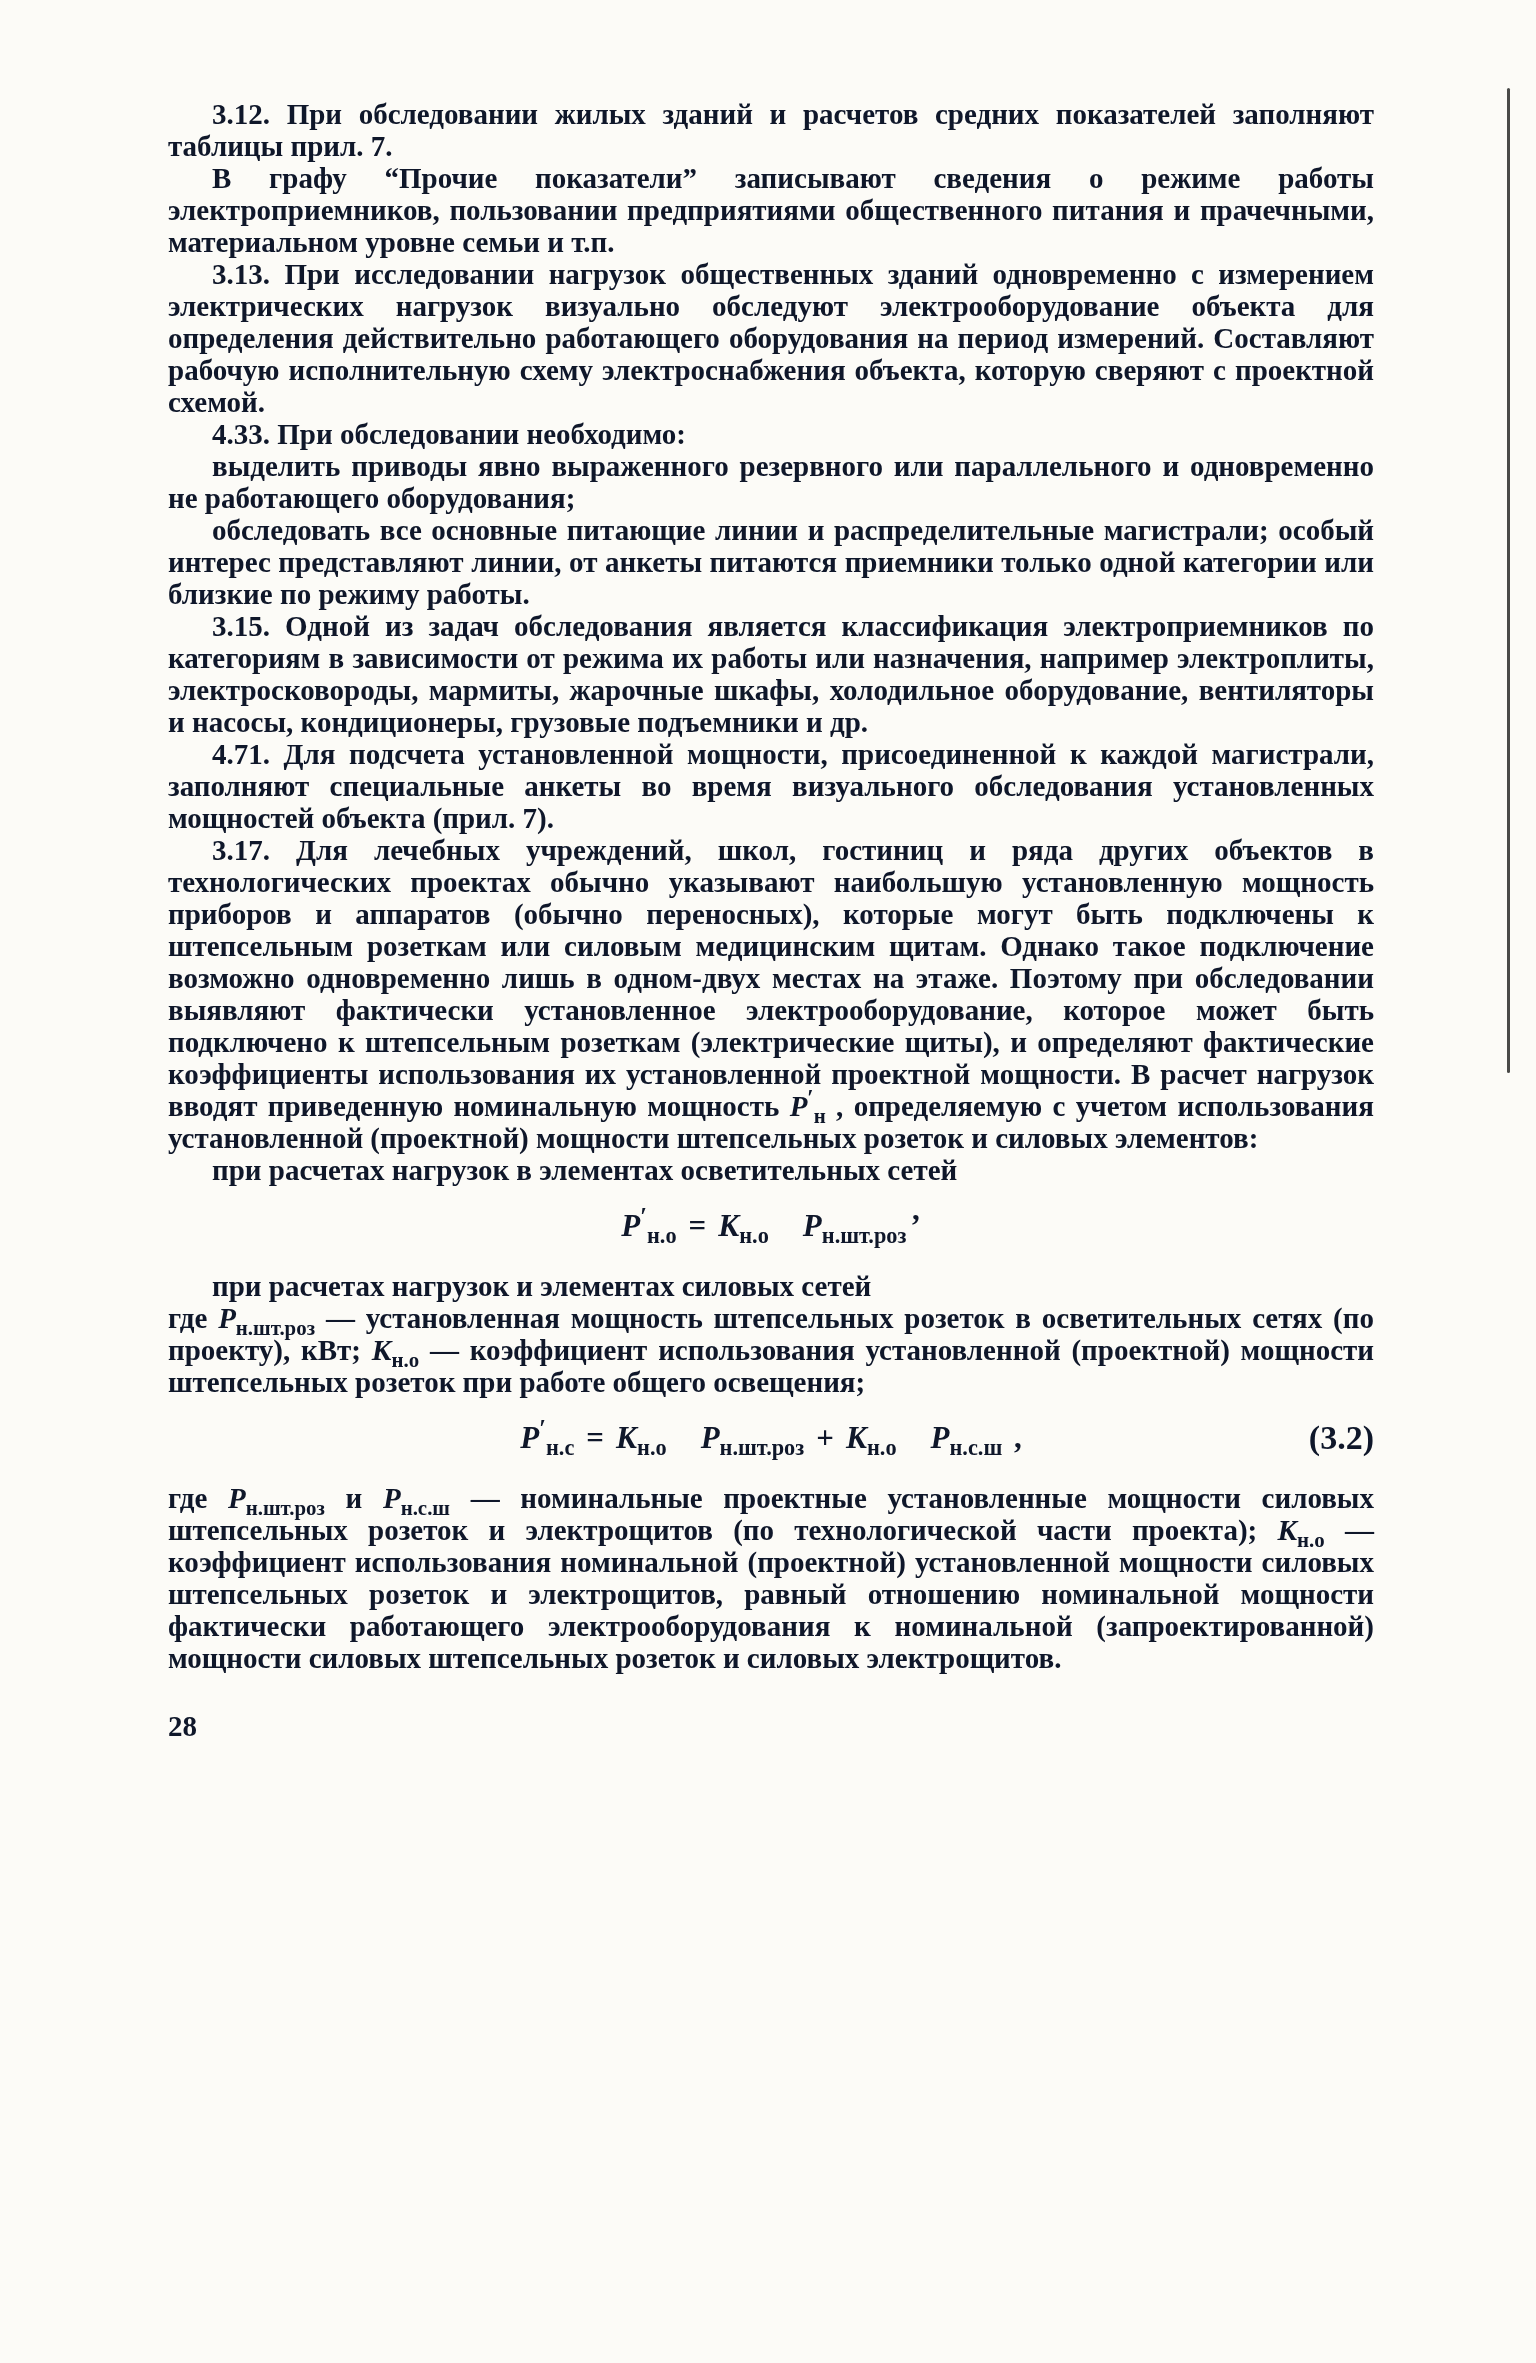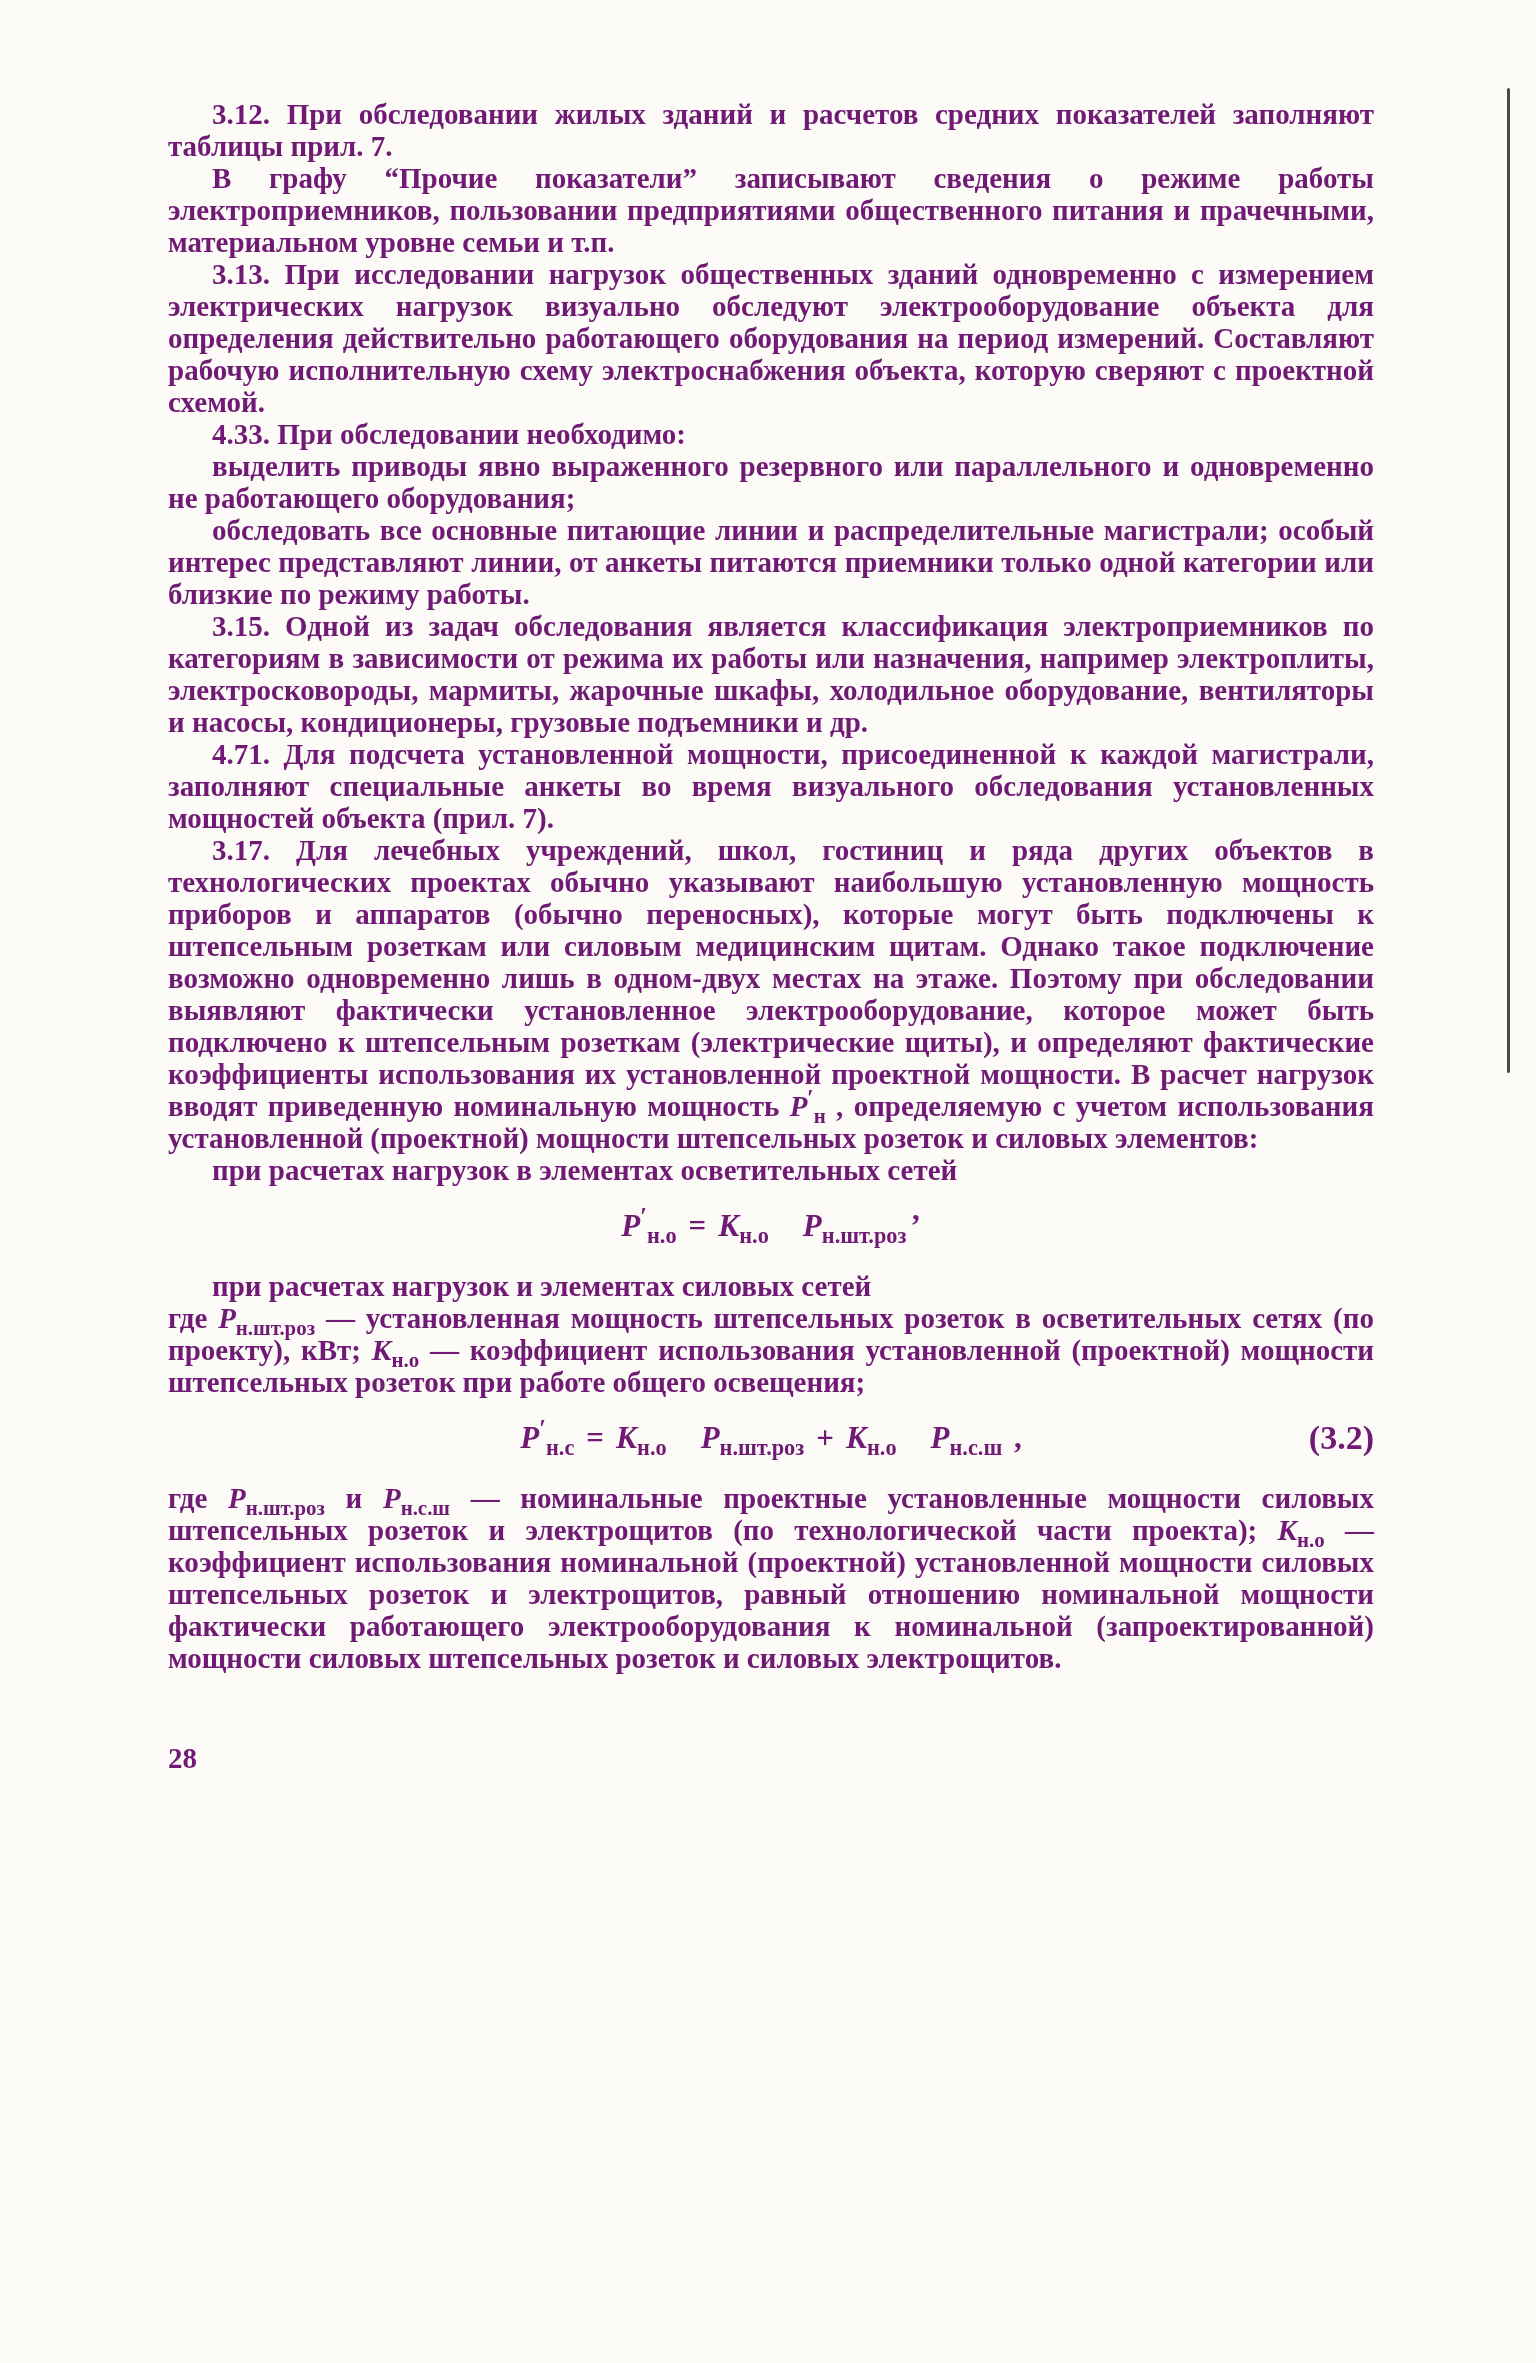--- a/index.html
+++ b/index.html
@@ -3,21 +3,21 @@
 <meta charset="utf-8">
 <style>
   html, body { margin: 0; padding: 0; background: #e8e6e0; }
   .sheet {
     position: relative;
     width: 1536px;
     height: 2363px;
     margin: 0 auto;
     background: #fcfbf7;
     overflow: hidden;
-    color: #701a75;
+    color: #0f172a;
     font-family: "Liberation Serif", "DejaVu Serif", serif;
     font-weight: bold;
   }
   .content {
     position: absolute;
     left: 168px;
     top: 98px;
     width: 1206px;
     font-size: 29px;
     line-height: 32px;
@@ -36,21 +36,21 @@
     margin: 18px 0 22px;
     font-size: 31px;
     line-height: 44px;
     text-indent: 0;
   }
   .formula .fop { padding: 0 12px; }
   .formula .mvar.gap { margin-left: 34px; }
   .formula .ftail { padding-left: 4px; }
   .formula .fnum { position: absolute; right: 0; top: 0; font-size: 34px; }
   .pagenum {
-    margin-top: 68px;
+    margin-top: 36px;
     text-align: left;
     text-indent: 0;
     font-size: 29px;
   }
   .scan-line {
     position: absolute;
     right: 26px;
     top: 88px;
     width: 3px;
     height: 985px;

